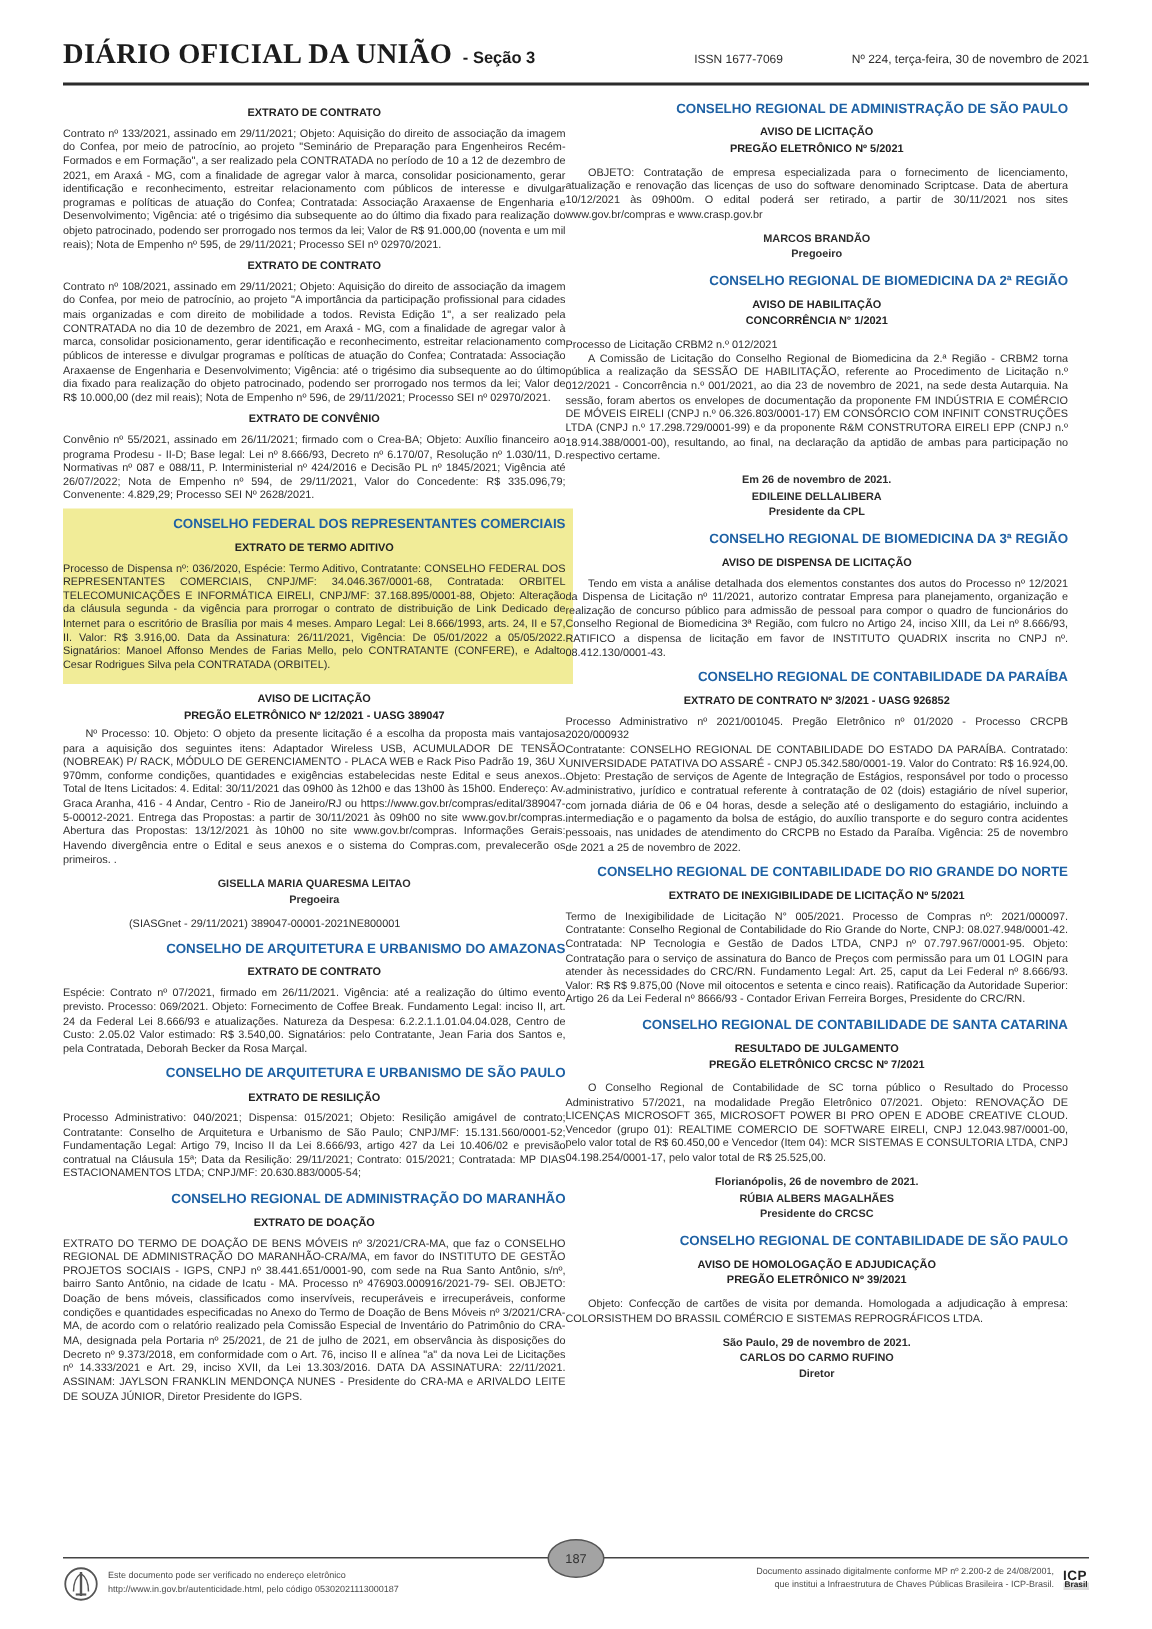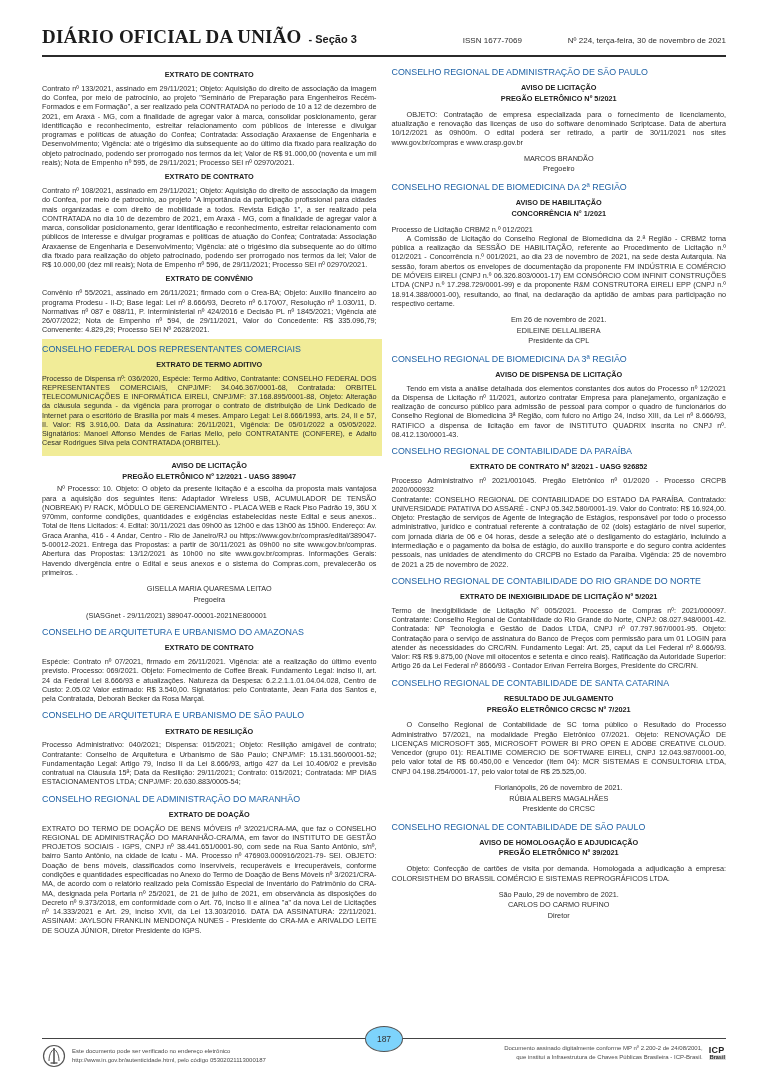--- a/index.html
+++ b/index.html
@@ -10,39 +10,39 @@
   
   .masthead { display:flex; align-items:baseline; justify-content:space-between; }
   .mast-left { display:flex; align-items:baseline; gap:7px;justify-content:space-between; }
   .mast-title { font-family:"Liberation Serif", serif; font-weight:bold; font-size:19px; color:#1c1c1c; letter-spacing:.2px; }
   .mast-section { font-size:11px; font-weight:bold; color:#1c1c1c; }
   .mast-issn { font-size:8px; color:#2d2d2d; margin-left:60px; }
   .mast-edition { font-size:8px; color:#2d2d2d; }
   .head-rule { border-bottom:2.5px solid #2b2b2b; margin-top:7px; }
 
   
-  .cols { display:flex; gap:15px; margin-top:8px; height:952px; overflow:hidden; }
+  .cols { display:flex; gap:0; margin-top:8px; height:952px; overflow:hidden; }
   .col { width:335px; }
 
-  .org-head { text-align:left; font-weight:normal; font-size:8.9px; color:#1e61a4; margin:7px 0 2px 0; line-height:1.25; }
+  .org-head { text-align:right; font-weight:bold; font-size:8.9px; color:#1e61a4; margin:7px 0 2px 0; line-height:1.25; }
   .act-title { text-align:center; font-weight:bold; font-size:7.3px; color:#222222; margin:5px 0 4px 0; line-height:1.35; }
   .act-title.tight { margin:1px 0 1px 0; }
   .body-par { font-size:7.25px; line-height:1.28; text-align:justify; margin:3px 0 3px 0; }
   .indent { text-indent:15px; }
   .noindent { text-indent:0; }
-  .sig { text-align:center; margin:7px 0 6px 0; font-size:7.25px; line-height:1.45; }
+  .sig { text-align:center; margin:7px 0 6px 0; font-size:7.25px; line-height:1.45;font-weight:bold; }
   .sig .sig-name { display:block; }
   .sig .sig-role { display:block; }
   .ref-line { font-size:7.25px; text-align:left; margin:6px 0 2px 0;padding-left:44px; }
   .highlight { background:#f1ec98; padding:3px 5px 5px 5px; margin:4px -5px 2px -5px; }
   .highlight .org-head { margin-top:2px; }
 
   
   .footer { position:absolute; left:42px; right:42px; bottom:18px; border-top:1.4px solid #444; padding-top:5px; }
-  .page-oval { position:absolute; top:-13px; left:50%; transform:translateX(-50%); background:#7dd3fc;
+  .page-oval { position:absolute; top:-13px; left:50%; transform:translateX(-50%); background:#a3a3a3;
                border:1.3px solid #555; border-radius:50%; width:38px; height:26px;
                display:flex; align-items:center; justify-content:center; font-size:8.5px; color:#333; }
   .footer-row { display:flex; justify-content:space-between; align-items:flex-start; }
   .footer-left { display:flex; gap:6px; align-items:center; max-width:300px; }
   .footer-right { display:flex; gap:6px; align-items:center; max-width:330px; text-align:right; }
   .footer-text { font-size:6px; color:#4a4a4a; line-height:1.5; }
   .emblem { width:24px; height:24px; flex:0 0 auto; }
   .icp-logo { flex:0 0 auto; text-align:left; line-height:1; }
   .icp-top { font-weight:bold; font-size:9px; color:#222; letter-spacing:.3px; }
   .icp-bottom { font-size:5.5px; font-weight:bold; color:#222; background:#ddd; padding:0 1px; }

